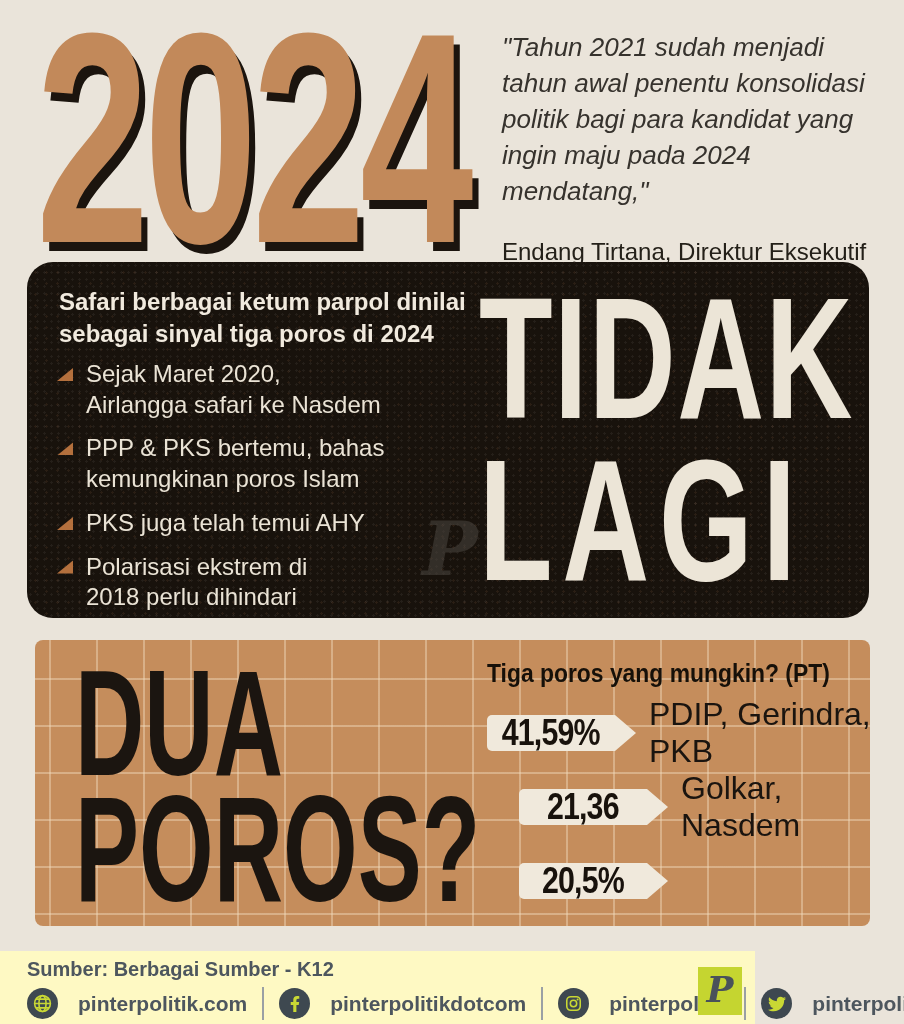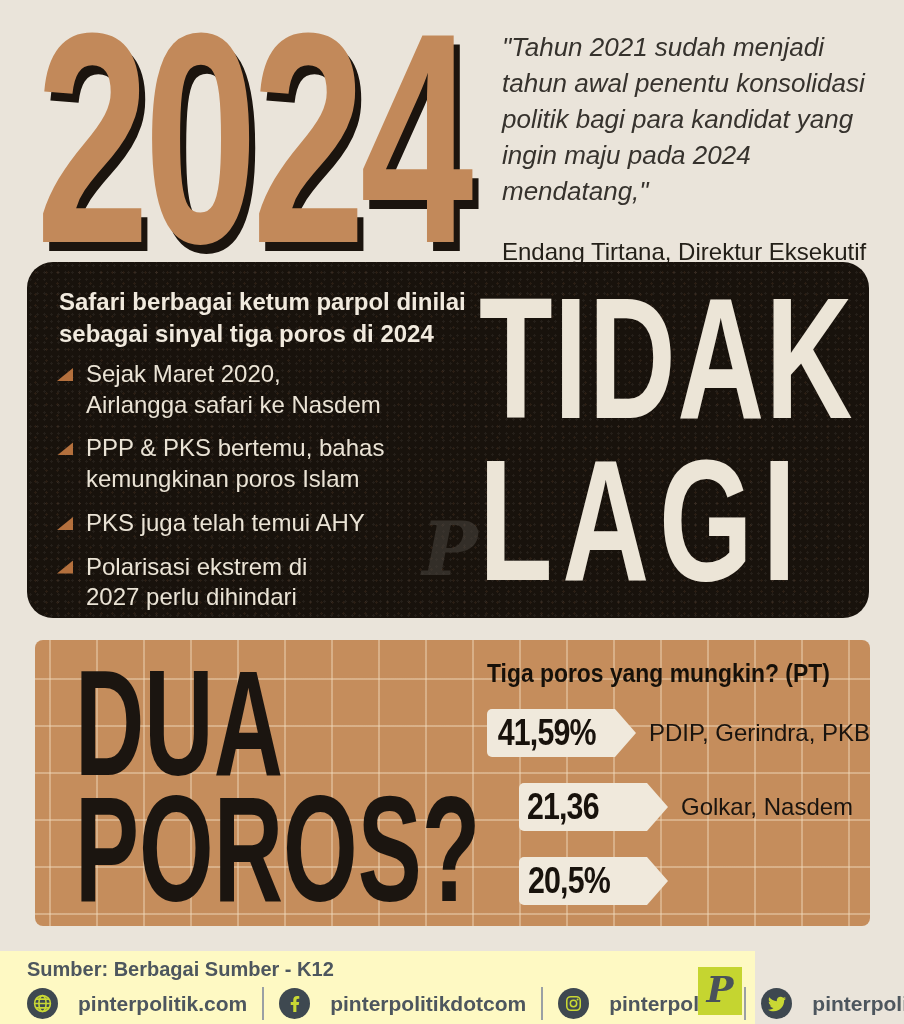--- a/index.html
+++ b/index.html
@@ -64,30 +64,30 @@
   }
   .chart { position:absolute; left:452px; top:18px; }
   .chart-heading {
     font-size:26px; font-weight:700; color:#161009; white-space:nowrap;
     transform:scaleX(0.88); transform-origin:left top;
   }
   .chart-row { display:flex; align-items:center; height:48px; }
   .chart-row.r1 { margin-top:20px; }
   .chart-row.r2, .chart-row.r3 { margin-top:26px;margin-left:32px; }
   .tag {
-    position:relative; width:128px; height:48px; background:#f0e9dc;
-    border-radius:5px 0 0 5px; display:flex; align-items:center; justify-content:flex-start;
+    position:relative; width:128px; height:36px; background:#f0e9dc;
+    border-radius:5px 0 0 5px; display:flex; align-items:center; justify-content:center;
     flex:0 0 auto;
   }
   .tag::after {
     content:""; position:absolute; left:100%; top:0; width:21px; height:100%;
     background:#f0e9dc; clip-path:polygon(0 0, 100% 50%, 0 100%);
   }
   .tag-text { display:inline-block; font-size:37px; font-weight:700; color:#18120c; letter-spacing:-1px; transform:scaleX(0.82); }
-  .row-label { margin-left:34px; font-size:24px; color:#1a140f; }
+  .row-label { margin-left:34px; font-size:32px; color:#1a140f; }
 
   
   .footer { position:absolute; left:0; top:951px; width:755px; height:73px; background:#fef9c3; }
   .source { position:absolute; left:27px; top:7px; font-size:20px; font-weight:700; color:#4d565e; }
   .socials { position:absolute; left:27px; top:36px; display:flex; align-items:center; }
   .social { display:flex; align-items:center; gap:20px; }
   .circle { width:31px; height:31px; border-radius:50%; background:#3e4850; display:flex; align-items:center; justify-content:center; flex:0 0 auto; }
   .social-label { font-size:21px; font-weight:700; color:#4d565e; }
   .vdiv { width:2px; height:33px; background:#9aa0a4; margin:0 15px; }
   .logo { position:absolute; right:13px; top:16px; width:44px; height:48px; background:#c5d530; display:flex; align-items:center; justify-content:center; }
@@ -124,21 +124,21 @@
         <span class="bullet-text pre">PPP &amp; PKS bertemu, bahas
 kemungkinan poros Islam</span>
       </li>
       <li class="bullet">
         <span class="tri"></span>
         <span class="bullet-text pre">PKS juga telah temui AHY</span>
       </li>
       <li class="bullet">
         <span class="tri"></span>
         <span class="bullet-text pre">Polarisasi ekstrem di
-2027 perlu dihindari</span>
+2018 perlu dihindari</span>
       </li>
     </ul>
     <div class="big-cream">
       <span class="line l1">TIDAK</span>
       <span class="line l2">LAGI</span>
     </div>
     <div class="watermark">P</div>
   </section>
 
   <section class="brown-panel">

